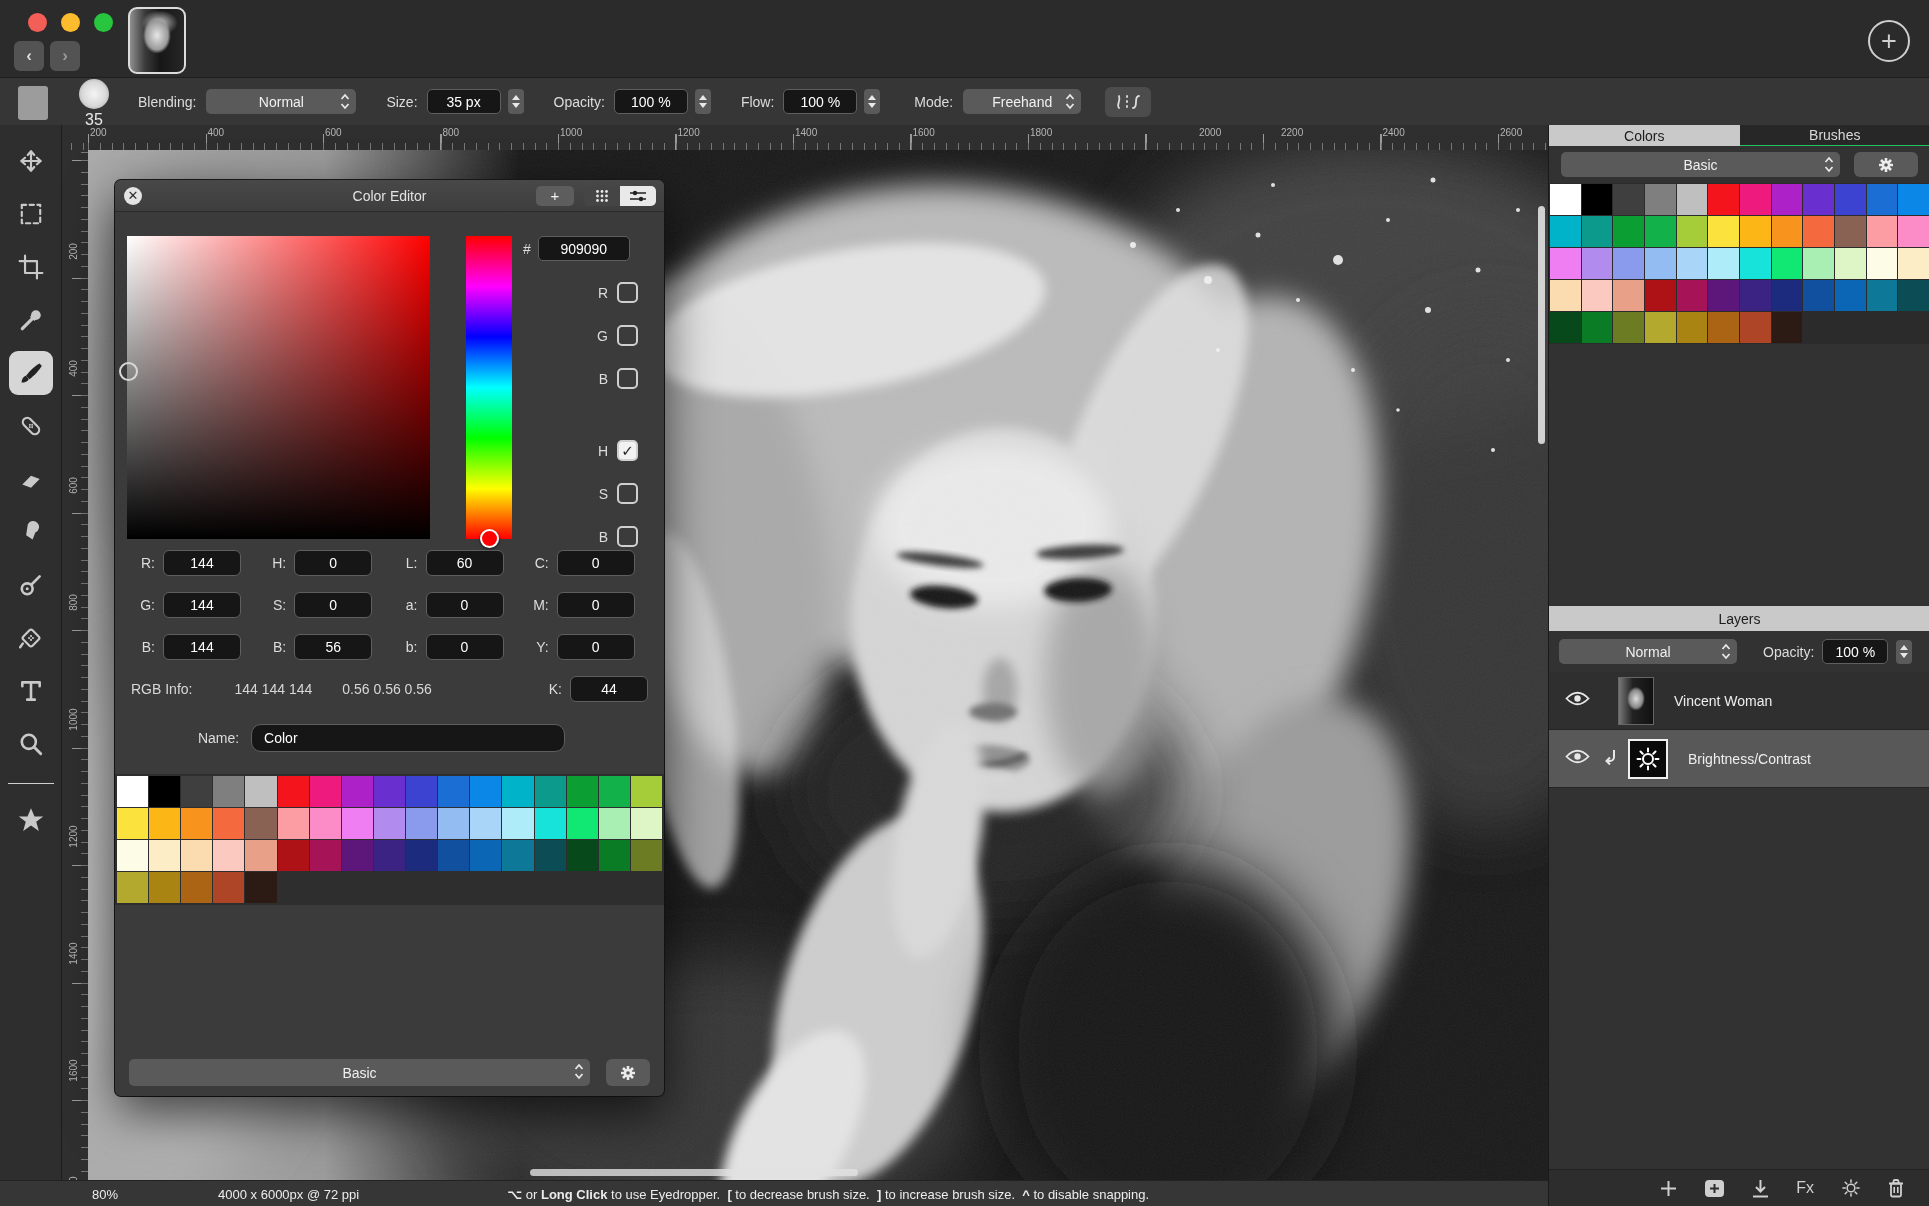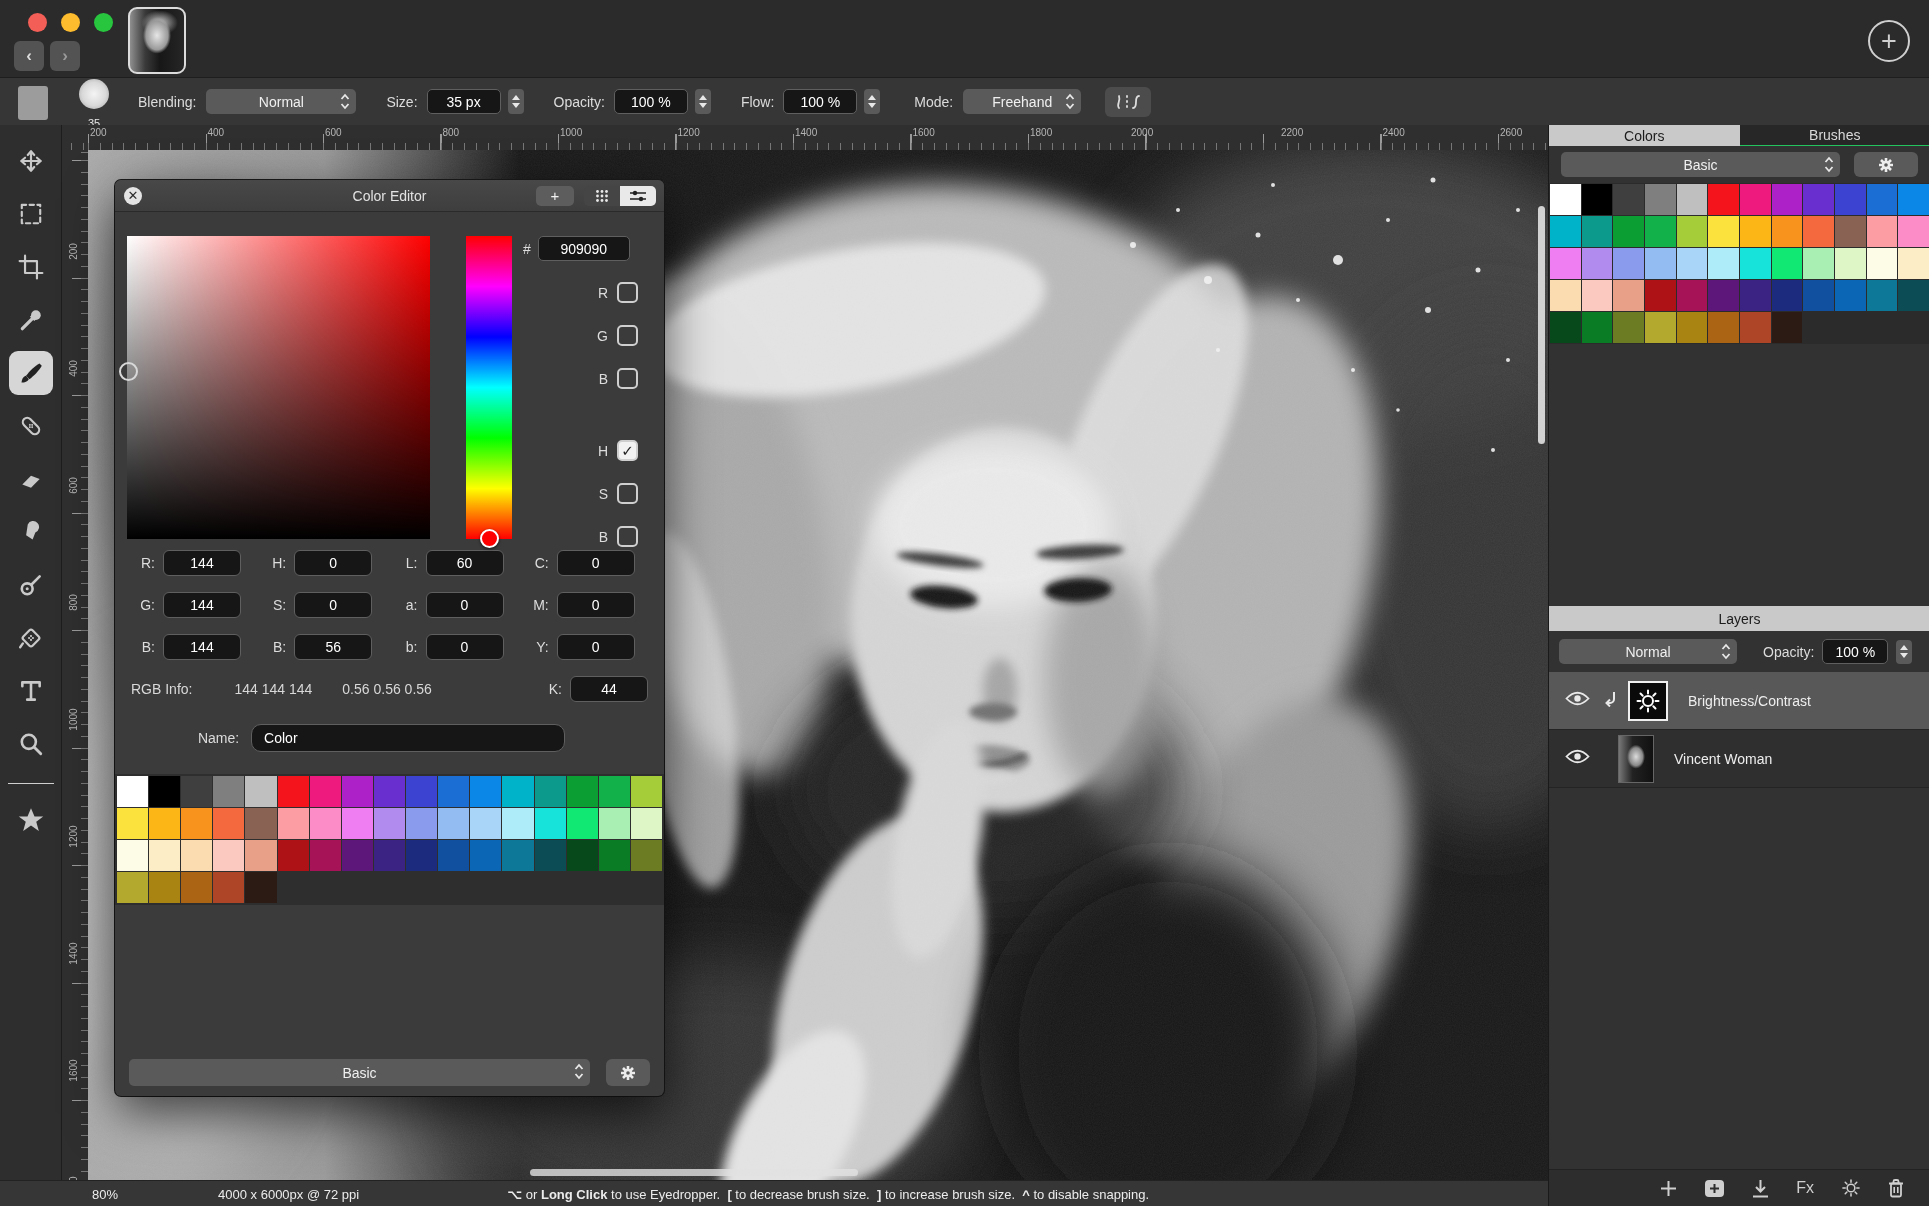--- a/index.html
+++ b/index.html
@@ -19,21 +19,21 @@
        linear-gradient(90deg,#8f8f8f 0%,#3a3a3a 28%,#171717 55%,#262626 100%);}
   .newdoc{position:absolute;right:19px;top:20px;width:38px;height:38px;border:2.5px solid #cfcfcf;border-radius:50%;
           display:flex;align-items:center;justify-content:center;font-size:27px;color:#cfcfcf;font-weight:300;line-height:1;}
   
   .toolbar{position:absolute;left:0;top:78px;width:1929px;height:47px;background:#363636;border-bottom:1px solid #1d1d1d;
            display:flex;align-items:center;}
   .tb-swatch{position:absolute;left:18px;top:8px;width:30px;height:34px;background:#9c9c9c;border-radius:3px;}
   .tb-brush{position:absolute;left:78px;top:1px;width:32px;text-align:center;}
   .tb-brush .dot{width:30px;height:30px;border-radius:50%;margin:0 auto;
       background:radial-gradient(circle,#f4f4f4 0%,#d9d9d9 55%,#9a9a9a 100%);}
-  .tb-brush .sz{font-size:11px;color:#e8e8e8;display:block;margin-top:8px;}
+  .tb-brush .sz{font-size:16px;color:#e8e8e8;display:block;margin-top:2px;}
   .tlabel{font-size:14px;color:#dcdcdc;}
   .dd{background:#5a5a5a;border-radius:5px;height:25px;display:flex;align-items:center;justify-content:center;
       position:relative;color:#f0f0f0;font-size:14px;}
   .dd .chev{position:absolute;right:6px;top:4px;}
   .numfield{background:#161616;border:1px solid #5f5f5f;border-radius:5px;height:23px;min-width:60px;
       display:flex;align-items:center;justify-content:center;color:#fff;font-size:14px;padding:0 6px;}
   .stepper{width:16px;height:25px;background:#5a5a5a;border-radius:4px;display:flex;flex-direction:column;
       align-items:center;justify-content:center;gap:3px;}
   .stepper i{width:0;height:0;border-left:4px solid transparent;border-right:4px solid transparent;}
   .stepper i.up{border-bottom:5px solid #e8e8e8;}
@@ -309,21 +309,21 @@
   <div class="hruler">
     <span style="position: absolute; left: 28px;">200</span>
       <span style="position: absolute; left: 145.5px;">400</span>
       <span style="position: absolute; left: 263px;">600</span>
       <span style="position: absolute; left: 380.5px;">800</span>
       <span style="position: absolute; left: 498px;">1000</span>
       <span style="position: absolute; left: 615.5px;">1200</span>
       <span style="position: absolute; left: 733px;">1400</span>
       <span style="position: absolute; left: 850.5px;">1600</span>
       <span style="position: absolute; left: 968px;">1800</span>
-      <span style="position: absolute; left: 1069px;">2000</span>
+      <span style="position: absolute; left: 1137px;">2000</span>
       <span style="position: absolute; left: 1203px; margin-left: 16px;">2200</span>
       <span style="position: absolute; left: 1320.5px;">2400</span>
       <span style="position: absolute; left: 1438px;">2600</span>
   </div>
   <div class="vruler">
     <span style="position: absolute; top: 96px;">200</span>
       <span style="position: absolute; top: 213px;">400</span>
       <span style="position: absolute; top: 330px;">600</span>
       <span style="position: absolute; top: 447px;">800</span>
       <span style="position: absolute; top: 564px;">1000</span>
@@ -723,20 +723,30 @@
             </svg>
         </span>
       </div>
       <span class="ol">Opacity:</span>
       <div class="numfield" style="min-width:52px;">100 %</div>
       <div class="stepper" style="height:24px;">
           <i class="up"></i>
           <i class="dn"></i>
         </div>
     </div>
+    <div class="layer">
+      <span class="eye">
+        <svg width="25" height="15" viewBox="0 0 25 15">
+            <path d="M1.5 7.5 Q12.5 -4 23.5 7.5 Q12.5 19 1.5 7.5 Z" fill="none" stroke="#e8e8e8" stroke-width="1.8"></path>
+            <circle cx="12.5" cy="7.5" r="3.2" fill="#e8e8e8"></circle>
+          </svg>
+      </span>
+      <div class="lthumb"></div>
+      <span class="name">Vincent Woman</span>
+    </div>
     <div class="layer sel">
       <span class="eye">
         <svg width="25" height="15" viewBox="0 0 25 15">
             <path d="M1.5 7.5 Q12.5 -4 23.5 7.5 Q12.5 19 1.5 7.5 Z" fill="none" stroke="#e8e8e8" stroke-width="1.8"></path>
             <circle cx="12.5" cy="7.5" r="3.2" fill="#e8e8e8"></circle>
           </svg>
       </span>
       <span style="margin-right:10px;">
         <svg width="14" height="16" viewBox="0 0 14 16">
             <path d="M10 1 V8 a4 4 0 0 1 -4 4 H4" fill="none" stroke="#e8e8e8" stroke-width="2"></path>
@@ -746,30 +756,20 @@
       <div class="adj-icon">
         <svg width="26" height="26" viewBox="0 0 26 26">
           <circle cx="13" cy="13" r="5" fill="none" stroke="#fff" stroke-width="2"></circle>
           <g stroke="#fff" stroke-width="2" stroke-linecap="round">
             <path d="M13 2.5 v3 M13 20.5 v3 M2.5 13 h3 M20.5 13 h3 M5.5 5.5 l2.2 2.2 M18.3 18.3 l2.2 2.2 M20.5 5.5 l-2.2 2.2 M7.7 18.3 l-2.2 2.2"></path>
           </g>
         </svg>
       </div>
       <span class="name">Brightness/Contrast</span>
     </div>
-    <div class="layer">
-      <span class="eye">
-        <svg width="25" height="15" viewBox="0 0 25 15">
-            <path d="M1.5 7.5 Q12.5 -4 23.5 7.5 Q12.5 19 1.5 7.5 Z" fill="none" stroke="#e8e8e8" stroke-width="1.8"></path>
-            <circle cx="12.5" cy="7.5" r="3.2" fill="#e8e8e8"></circle>
-          </svg>
-      </span>
-      <div class="lthumb"></div>
-      <span class="name">Vincent Woman</span>
-    </div>
     <div class="rp-footer">
       <span class="fi">
         <svg width="17" height="17" viewBox="0 0 17 17">
             <path d="M8.5 1 V16 M1 8.5 H16" stroke="#cfcfcf" stroke-width="2"></path>
           </svg>
       </span>
       <span class="fi">
         <svg width="21" height="19" viewBox="0 0 21 19">
             <rect x="1" y="1" width="19" height="17" rx="4" fill="#cfcfcf"></rect>
             <path d="M10.5 5 V14 M6 9.5 H15" stroke="#2d2d2d" stroke-width="2"></path>

